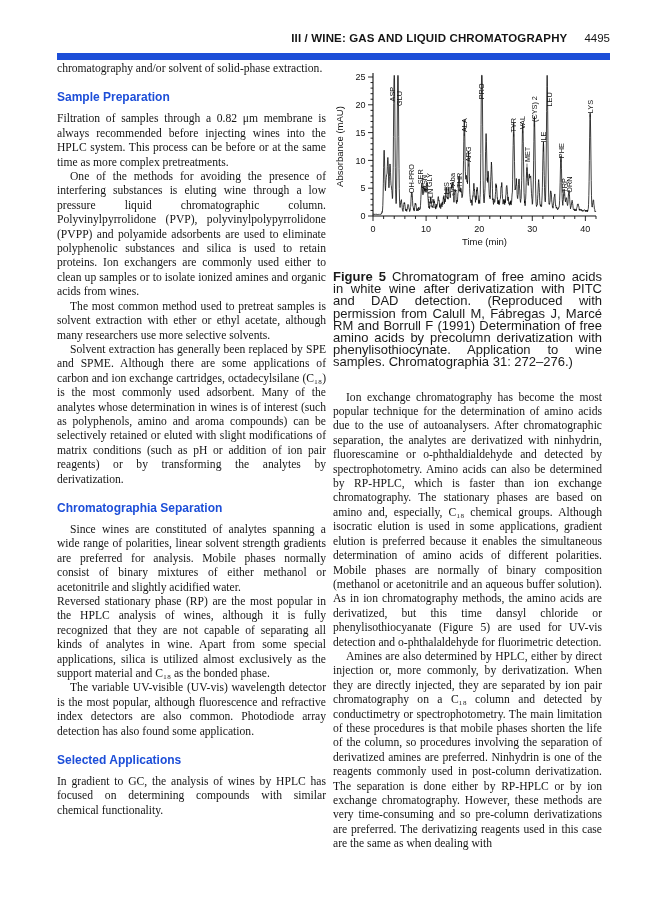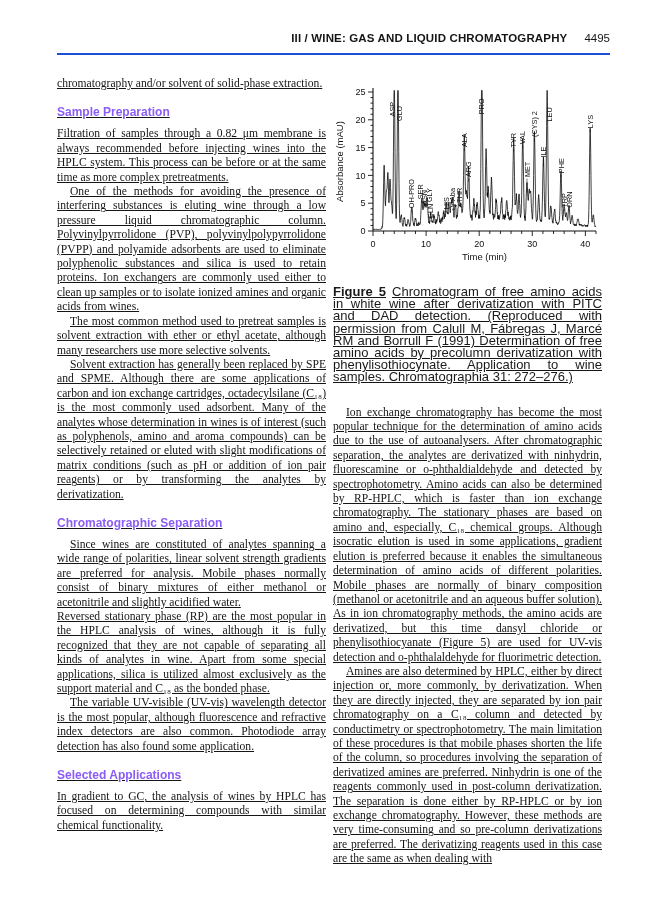--- a/index.html
+++ b/index.html
@@ -4,36 +4,36 @@
 <style>
   * { margin:0; padding:0; box-sizing:border-box; }
   html,body { background:#ffffff; }
   body {
     width:668px; height:900px; position:relative; overflow:hidden;
     font-family:"Liberation Serif","DejaVu Serif",serif; color:#151515;
   }
   .page { position:absolute; left:57px; top:0; width:553px; }
   .running-head {
     margin-top:28px; text-align:right;
-    border-bottom:2px solid #1d4ed8; padding-bottom:7px;
+    border-bottom:7px solid #1d4ed8; padding-bottom:7px;
     font-family:"Liberation Sans","DejaVu Sans",sans-serif;
     white-space:nowrap;
   }
   .rh-title { font-weight:bold; font-size:11.5px; letter-spacing:0.15px; }
   .rh-page { font-size:11.5px; margin-left:17px; }
-  .columns { display:flex; gap:7px; margin-top:22px;text-decoration:underline; }
+  .columns { display:flex; gap:7px; margin-top:2px; }
   .col { width:269px; }
   .para {
     font-size:11.6px; line-height:14.4px; text-align:justify;
     text-indent:13px; color:#151515;
   }
   .para.no-indent { text-indent:0; }
   h3.sec-heading {
     font-family:"Liberation Sans","DejaVu Sans",sans-serif;
-    font-size:12px; font-weight:bold; margin:14px 0 8px 0; color:#8b5cf6;
+    font-size:12px; font-weight:bold; margin:14px 0 8px 0; color:#1d4ed8;
   }
   .fig { display:block; margin-top:2px; }
   .fig svg { display:block; }
   .caption {
     font-family:"Liberation Sans","DejaVu Sans",sans-serif;
     font-size:13px; line-height:12.2px; text-align:justify;
     margin-top:10px; color:#1a1a1a;
   }
   .cap-label { font-weight:bold; margin-right:6px; }
   #col-right-text { margin-top:22px; }
@@ -48,21 +48,21 @@
   </div>
 
   <div class="columns">
     <div class="col" id="col-left">
         <p class="para no-indent">chromatography and/or solvent of solid-phase extraction.</p>
         <h3 class="sec-heading">Sample Preparation</h3>
         <p class="para no-indent">Filtration of samples through a 0.82 μm membrane is always recommended before injecting wines into the HPLC system. This process can be before or at the same time as more complex pretreatments.</p>
         <p class="para">One of the methods for avoiding the presence of interfering substances is eluting wine through a low pressure liquid chromatographic column. Polyvinylpyrrolidone (PVP), polyvinylpolypyrrolidone (PVPP) and polyamide adsorbents are used to eliminate polyphenolic substances and silica is used to retain proteins. Ion exchangers are commonly used either to clean up samples or to isolate ionized amines and organic acids from wines.</p>
         <p class="para">The most common method used to pretreat samples is solvent extraction with ether or ethyl acetate, although many researchers use more selective solvents.</p>
         <p class="para">Solvent extraction has generally been replaced by SPE and SPME. Although there are some applications of carbon and ion exchange cartridges, octadecylsilane (C₁₈) is the most commonly used adsorbent. Many of the analytes whose determination in wines is of interest (such as polyphenols, amino and aroma compounds) can be selectively retained or eluted with slight modifications of matrix conditions (such as pH or addition of ion pair reagents) or by transforming the analytes by derivatization.</p>
-        <h3 class="sec-heading">Chromatographic Separation</h3>
+        <h3 class="sec-heading">Chromatographia Separation</h3>
         <p class="para">Since wines are constituted of analytes spanning a wide range of polarities, linear solvent strength gradients are preferred for analysis. Mobile phases normally consist of binary mixtures of either methanol or acetonitrile and slightly acidified water.</p>
         <p class="para no-indent">Reversed stationary phase (RP) are the most popular in the HPLC analysis of wines, although it is fully recognized that they are not capable of separating all kinds of analytes in wine. Apart from some special applications, silica is utilized almost exclusively as the support material and C₁₈ as the bonded phase.</p>
         <p class="para">The variable UV-visible (UV-vis) wavelength detector is the most popular, although fluorescence and refractive index detectors are also common. Photodiode array detection has also found some application.</p>
         <h3 class="sec-heading">Selected Applications</h3>
         <p class="para no-indent">In gradient to GC, the analysis of wines by HPLC has focused on determining compounds with similar chemical functionality.</p>
       </div>
 
     <div class="col">
       <figure class="fig">
         <svg id="chromatogram" width="269" height="197" viewBox="0 0 269 197">

